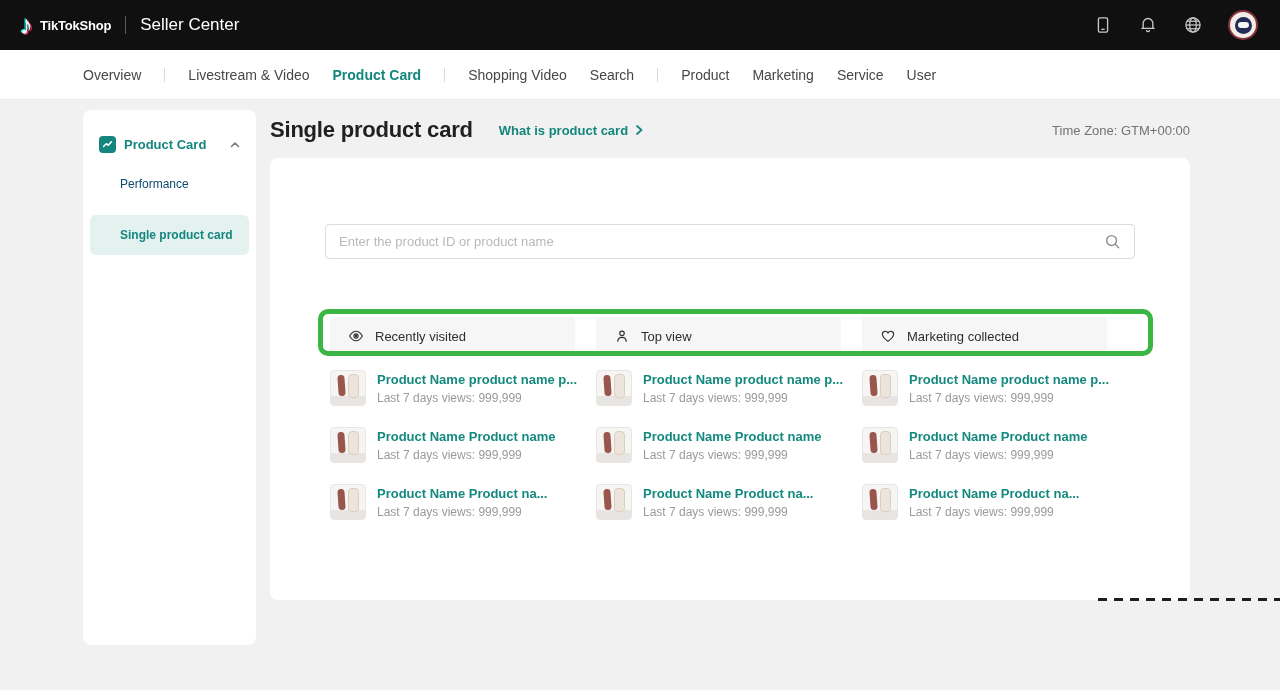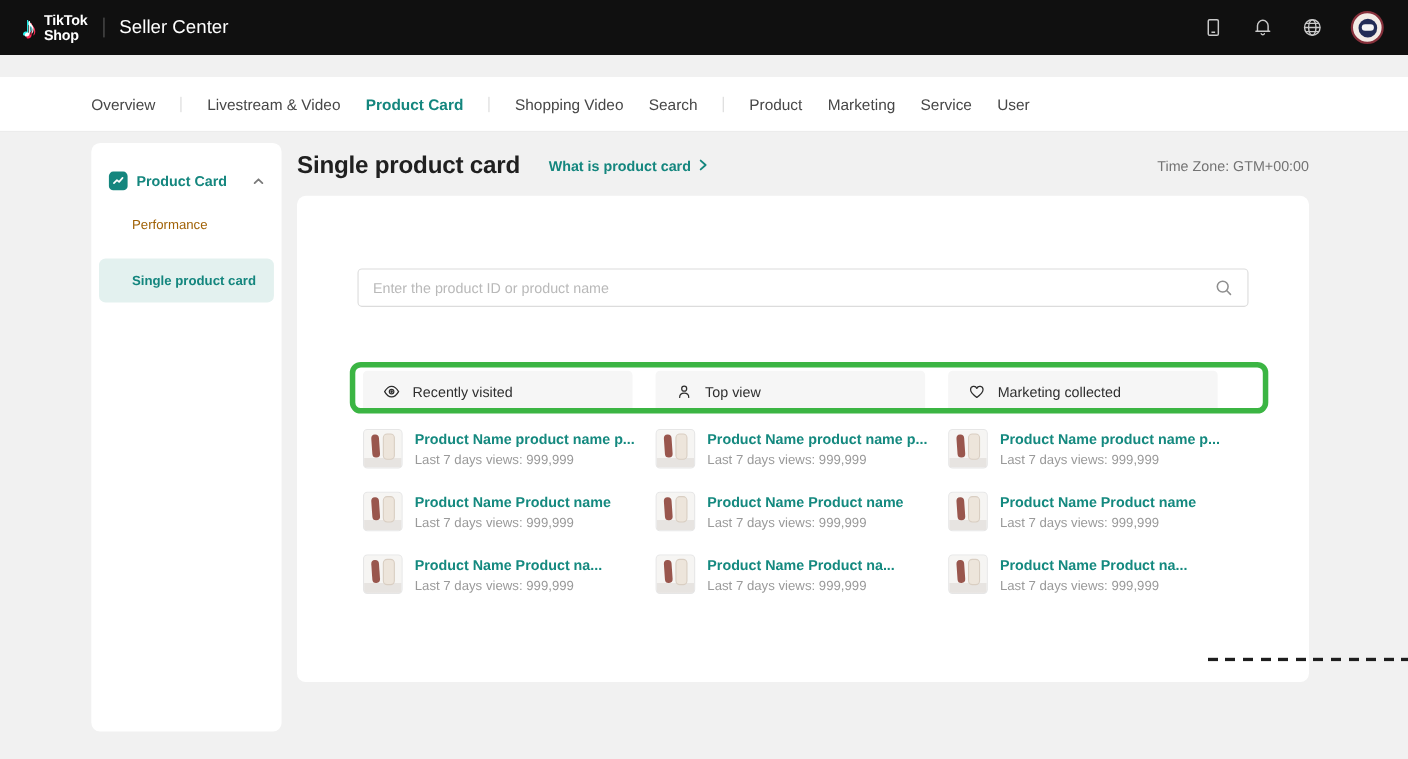--- a/index.html
+++ b/index.html
@@ -12,60 +12,60 @@
   .topbar {
     height:50px; background:#101010; display:flex; align-items:center;
     padding:0 22px 0 20px;
   }
   .brand { display:flex; align-items:center; }
   .logo-note {
     color:#fff; font-size:26px; line-height:26px; font-weight:700;
     text-shadow:-1.5px -1px 0 #25f4ee, 1.5px 1px 0 #fe2c55;
     margin-right:7px;
   }
-  .logo-text { display:flex; flex-direction:column; }
+  .logo-text { display:flex; }
   .logo-text span {
     color:#fff; font-weight:800; font-size:13px; line-height:13px; letter-spacing:-.2px;
   }
   .brand-sep { width:1px; height:18px; background:#5a5a5a; margin:0 14px; }
   .topbar-title { color:#fff; font-size:17px; font-weight:500; }
   .topbar-right { margin-left:auto; display:flex; align-items:center; gap:25px; }
   .tb-icon { width:20px; height:20px; color:#c9c9c9; display:block; }
   .avatar {
     width:30px; height:30px; border-radius:50%; background:#f3ece7;
     border:2px solid #87313c; display:flex; align-items:center; justify-content:center;
   }
   .avatar-inner { width:17px; height:17px; border-radius:50%; background:#222c56; position:relative; }
   .avatar-inner::after {
     content:""; position:absolute; left:3px; top:5px; width:11px; height:6px;
     border-radius:3px; background:#f5f5f5;
   }
   
   .navbar {
     height:50px; background:#fff; border-bottom:1px solid #ececec;
-    display:flex; align-items:center; padding-left:83px; gap:23px;margin-top:20px;
+    display:flex; align-items:center; padding-left:83px; gap:23px;
   }
   .nav-item { font-size:14px; color:#474747; cursor:pointer; white-space:nowrap; }
   .nav-item.active { color:#14867e; font-weight:700; }
   .nav-sep { width:1px; height:14px; background:#d9d9d9; }
   
   .layout { display:flex; align-items:flex-start; }
   .sidebar {
     width:173px; margin:10px 0 0 83px; background:#fff; border-radius:8px;
     height:535px; padding-top:26px; flex:none;
   }
   .side-section { display:flex; align-items:center; padding:0 15px 0 16px; cursor:pointer; }
   .side-chart-badge {
     width:17px; height:17px; border-radius:4px; background:#14867e;
     display:flex; align-items:center; justify-content:center; flex:none;
   }
   .side-chart-badge svg { width:11px; height:11px; color:#fff; }
   .side-section-label { margin-left:8px; font-size:13px; font-weight:700; color:#14867e; }
   .side-chevron { margin-left:auto; width:12px; height:12px; color:#7a7a7a; }
-  .side-item { padding:14px 0 10px 37px; font-size:12px; color:#a16207; margin-top:10px; cursor:pointer; }
+  .side-item { padding:14px 0 10px 37px; font-size:12px; color:#0c4a6e; margin-top:10px; cursor:pointer; }
   .side-item.selected {
     margin:14px 7px 0; background:#e3f1ef; color:#14867e; font-weight:700;
     border-radius:6px; padding:13px 0 13px 30px;
   }
   
   .main { flex:1; padding:10px 90px 0 14px; }
   .page-head { display:flex; align-items:center; height:40px; }
   .page-title { font-size:22px; font-weight:800; color:#202020; letter-spacing:-.2px; }
   .help-link { display:flex; align-items:center; margin-left:26px; cursor:pointer; }
   .help-link-label { color:#14867e; font-size:13px; font-weight:700; }

